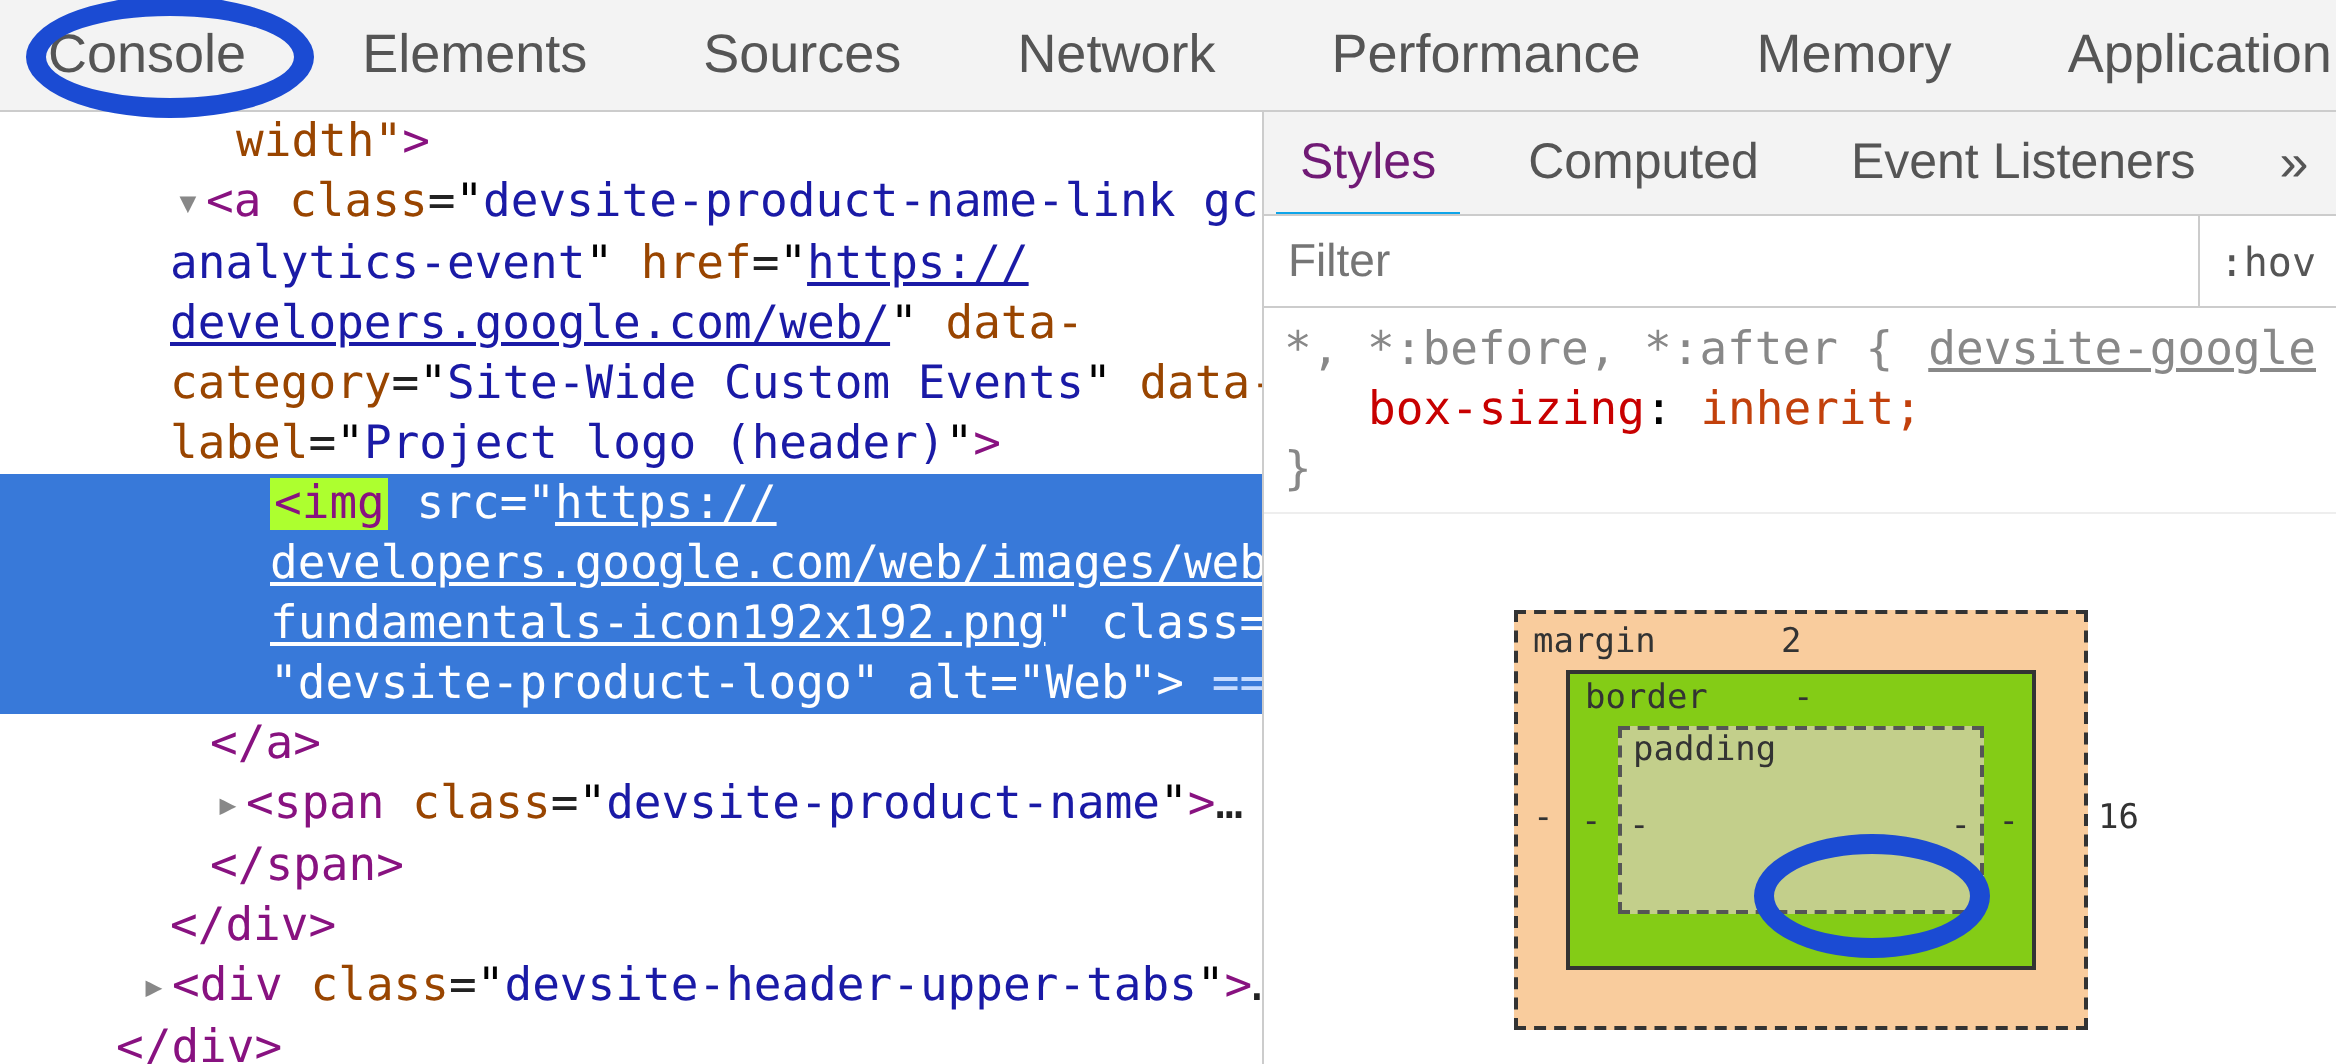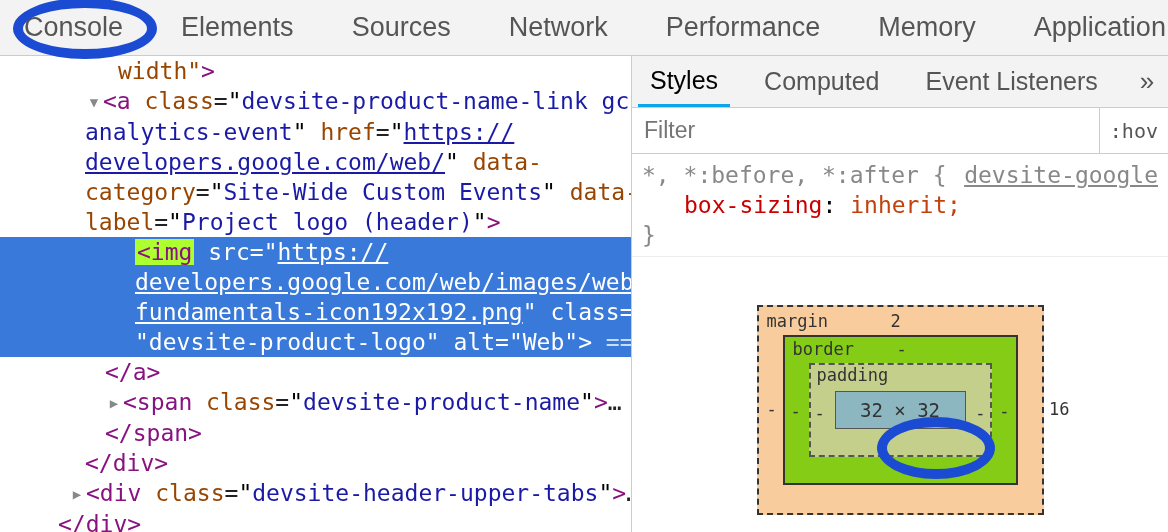--- a/index.html
+++ b/index.html
@@ -73,21 +73,21 @@
   align-items: center;
   height: 52px;
   border-bottom: 1px solid #ccc;
   background: #f3f3f3;
   font-size: 25px;
   color: #555;
   padding-left: 6px;
   gap: 22px;
 }
 .sub-tabs .stab { padding: 0 12px; height:100%; display:flex; align-items:center; }
-.sub-tabs .stab.active { color: #000000; border-bottom: 3px solid #0ea5e9; }
+.sub-tabs .stab.active { color: #701a75; border-bottom: 1px solid #0ea5e9; }
 .sub-tabs .more { margin-left: 8px; font-size: 26px; }
 .filter-row {
   display:flex;
   align-items:center;
   height: 46px;
   border-bottom: 1px solid #ccc;
 }
 .filter-input {
   flex:1;
   height:100%;
@@ -241,20 +241,19 @@
       <span class="bm-label" style="left:8px;top:92px;">-</span>
       <div class="bm-border">
         <span class="bm-label" style="left:8px;top:2px;">border</span>
         <span class="bm-label" style="left:112px;top:2px;">-</span>
         <span class="bm-label" style="left:6px;top:64px;">-</span>
         <span class="bm-label" style="right:6px;top:64px;">-</span>
         <div class="bm-padding">
           <span class="bm-label" style="left:6px;top:0px;">padding</span>
           <span class="bm-label" style="left:4px;top:38px;">-</span>
           <span class="bm-label" style="right:4px;top:38px;">-</span>
-          <div class="bm-content">32 × 32</div>
         </div>
       </div>
     </div>
   </div>
 </div>
 
 </div>
 
 </body></html>

